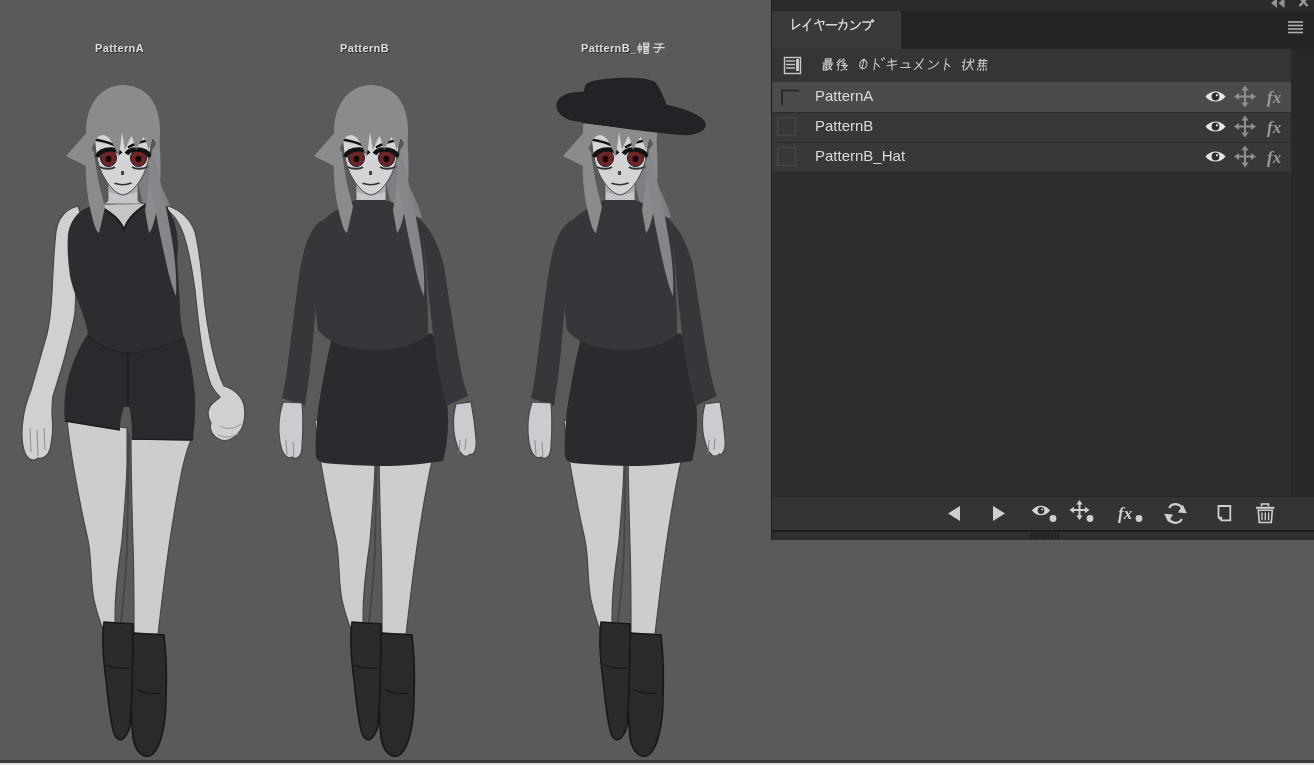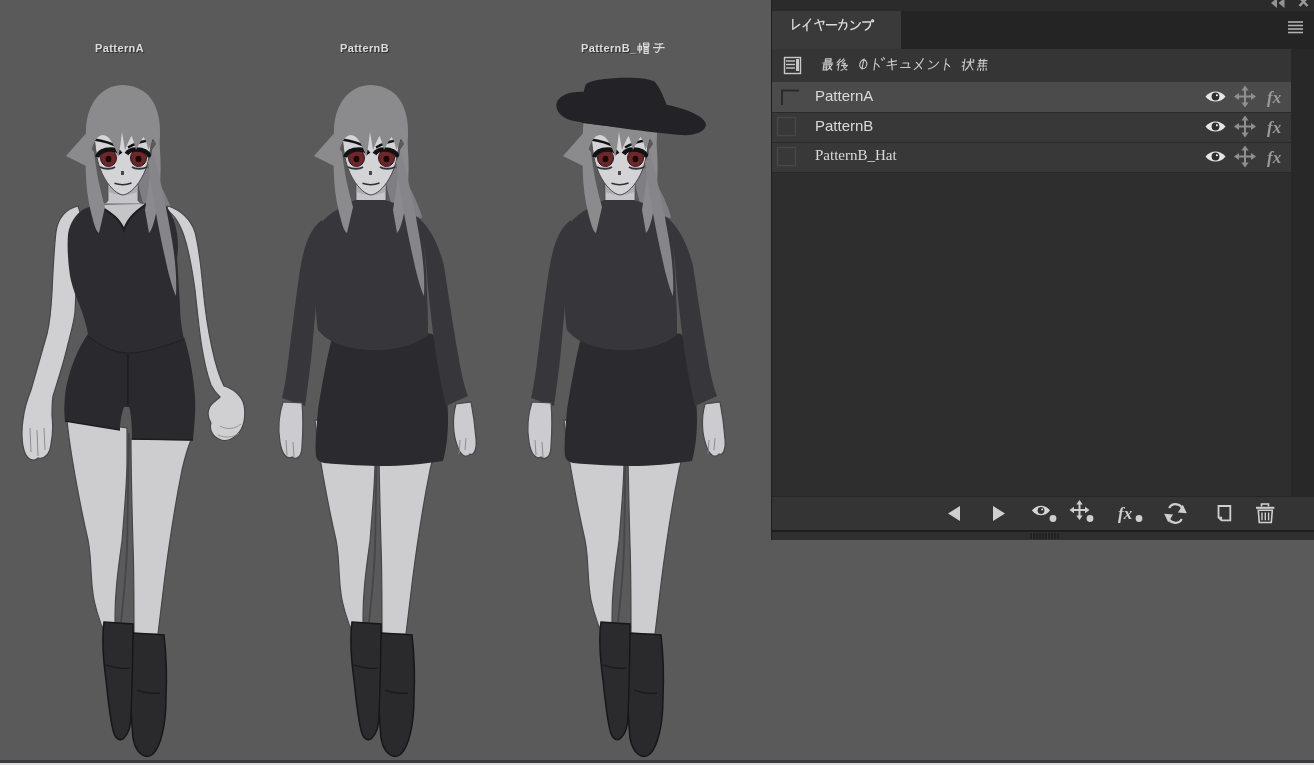--- a/index.html
+++ b/index.html
@@ -365,14 +365,14 @@
       <use href="#k_me" transform="translate(150,57) scale(0.15)"></use>
       <use href="#k_n" transform="translate(164,57) scale(0.15)"></use>
       <use href="#k_to" transform="translate(178,57) scale(0.15)"></use>
       <use href="#k_jou" transform="translate(198,57) scale(0.15)"></use>
       <use href="#k_tai" transform="translate(213,57) scale(0.15)"></use>
     </g>
   </g>
 </svg>
 <div class="abs" style="left:44px;top:87px;font-size:15px;color:#dadada;">PatternA</div>
 <div class="abs" style="left:44px;top:117px;font-size:15px;color:#dadada;">PatternB</div>
-<div class="abs" style="left:44px;top:147px;font-size:15px;color:#dadada;font-family:Liberation Serif, serif;">PatternB_Hat</div>
+<div class="abs" style="left:44px;top:147px;font-size:15px;color:#dadada;">PatternB_Hat</div>
 </div>
 
 </body></html>

